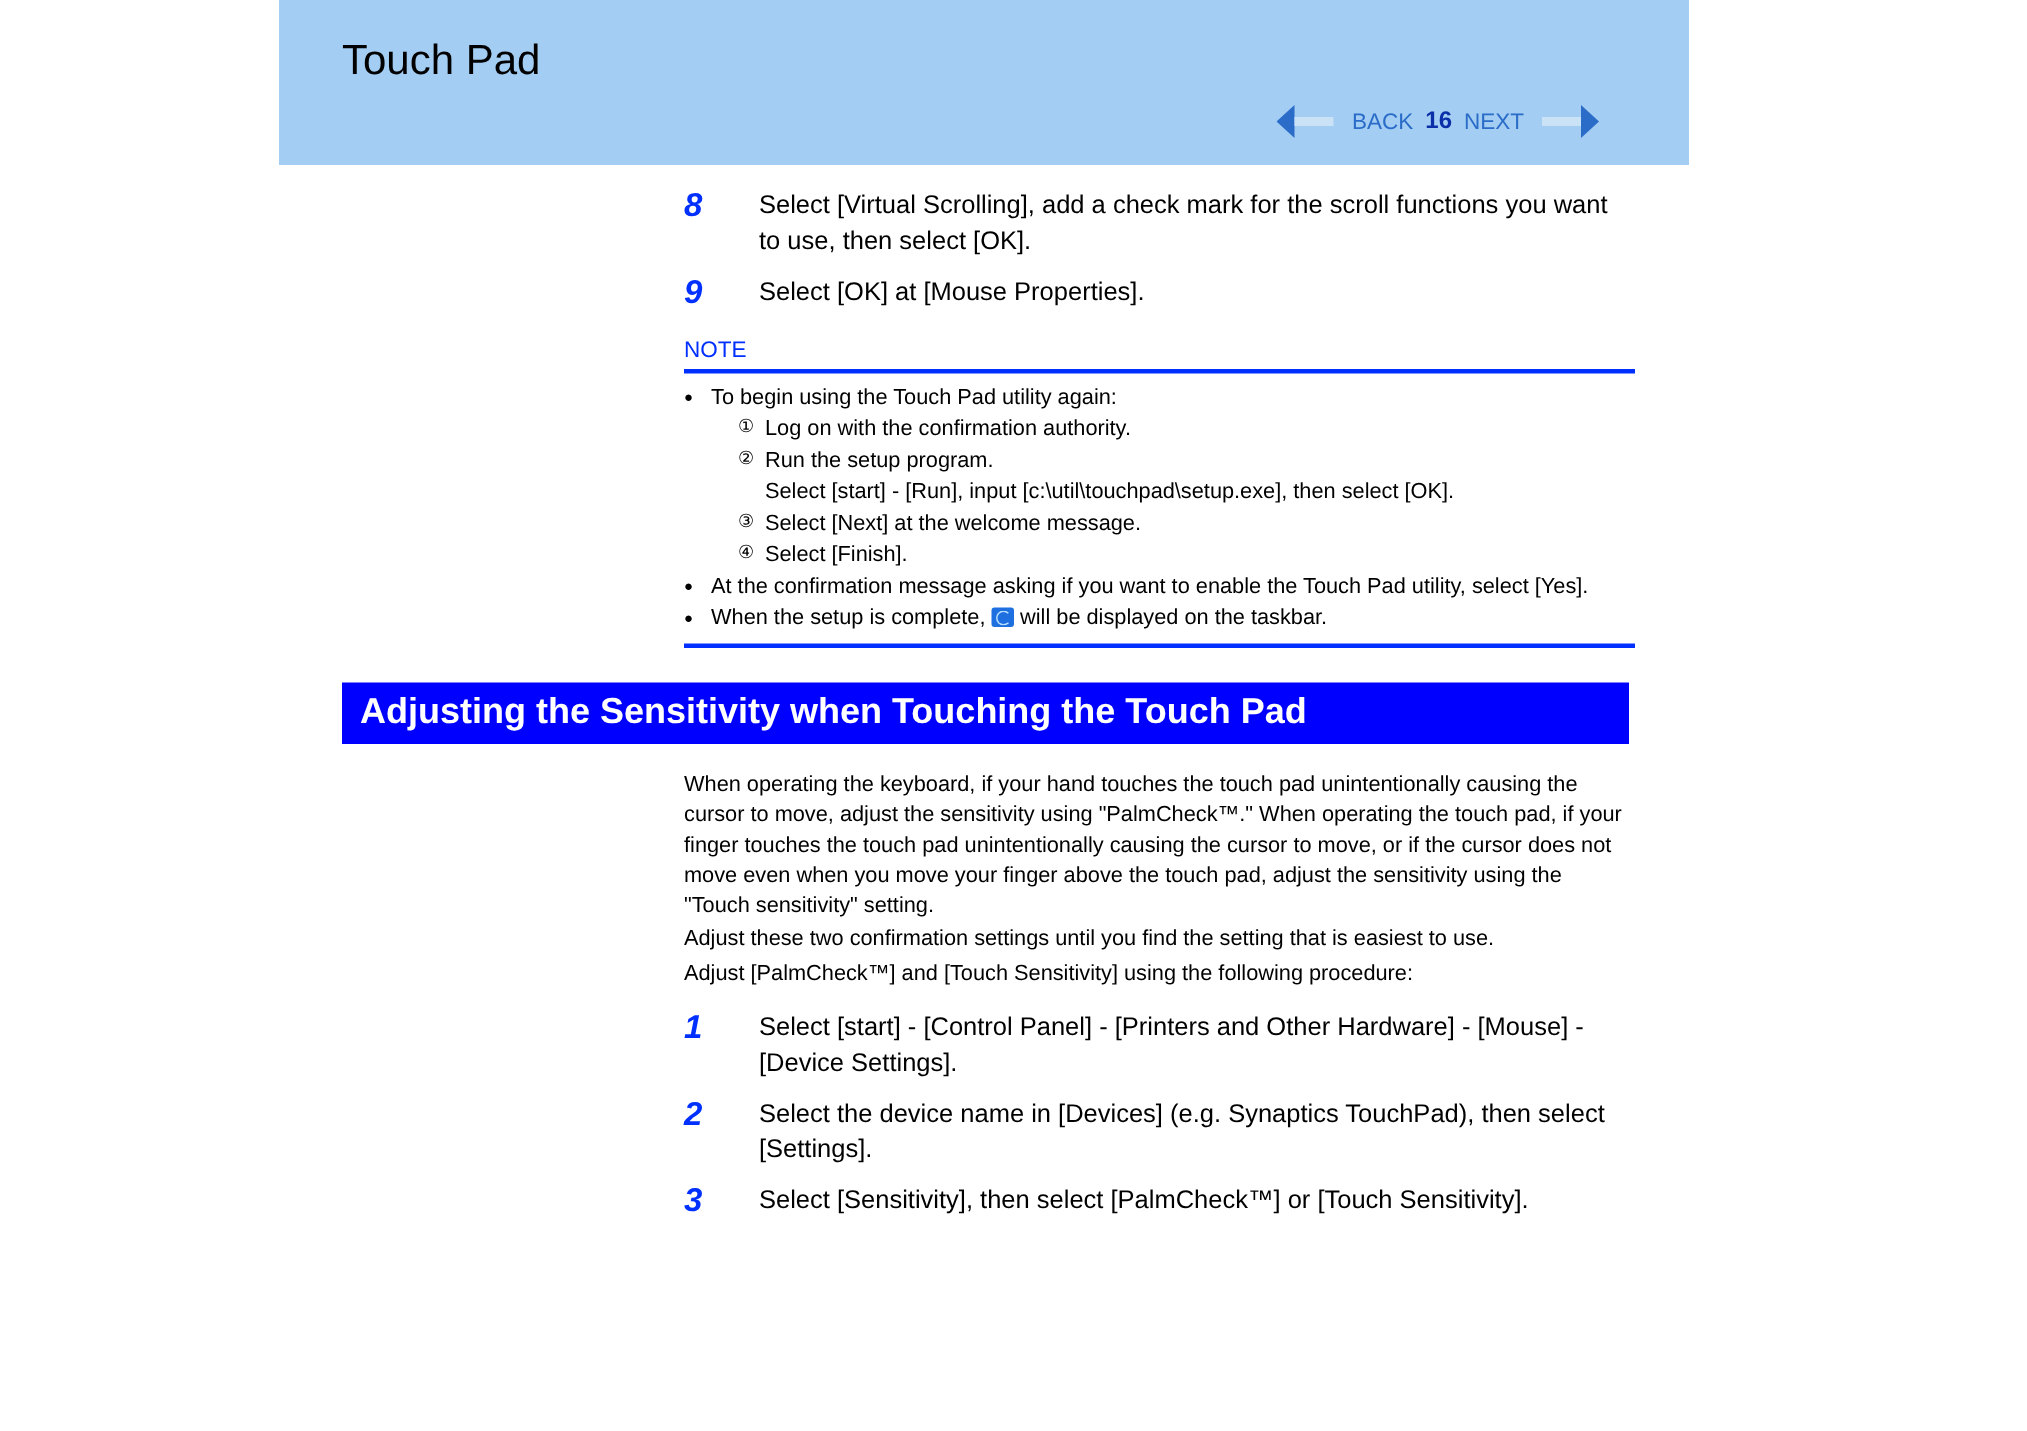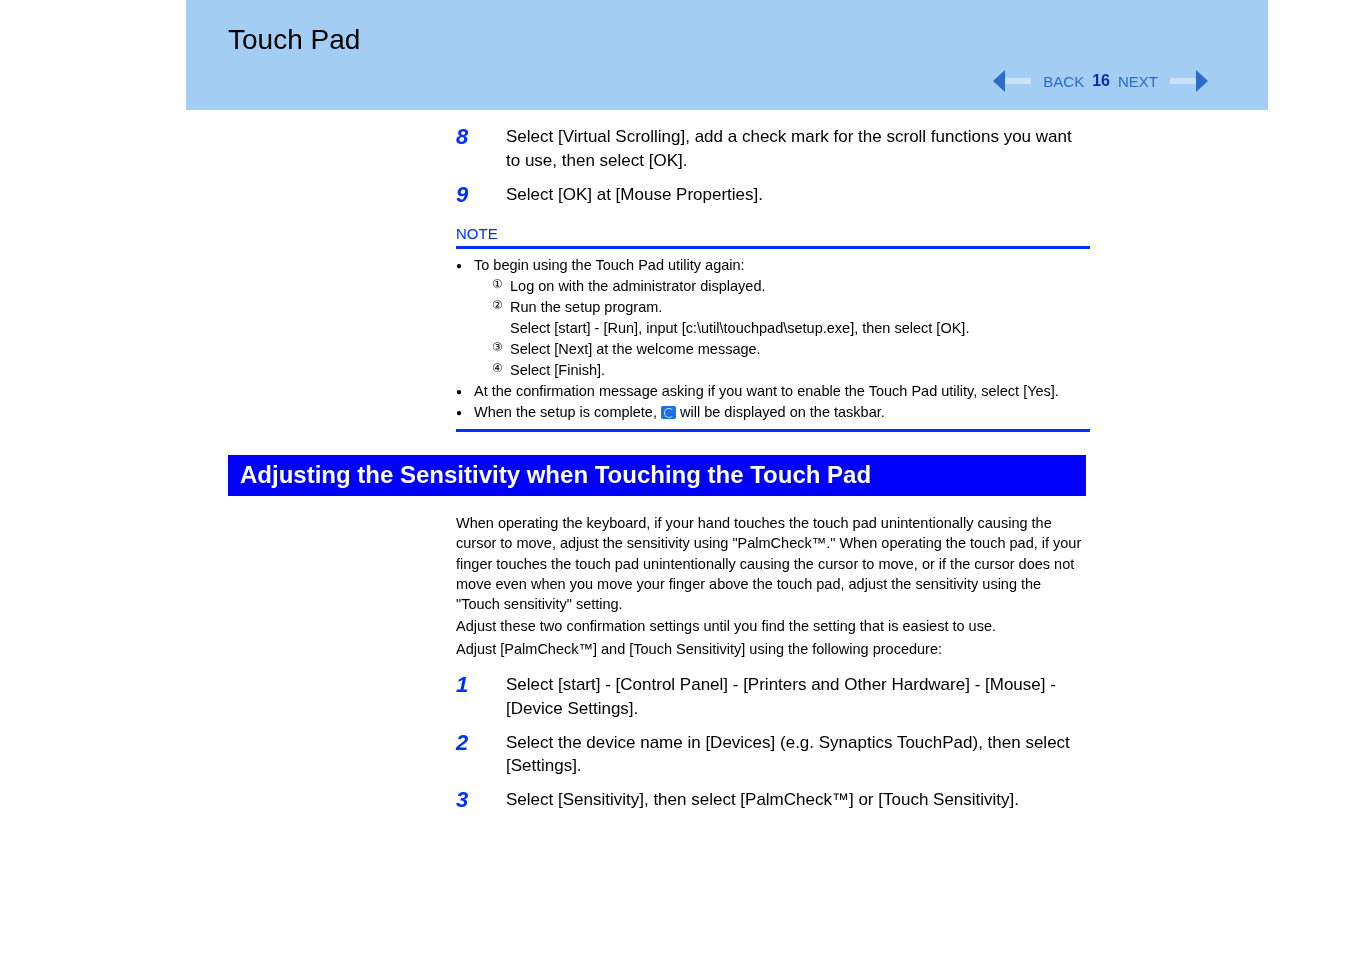--- a/index.html
+++ b/index.html
@@ -12,21 +12,21 @@
   }
   .page-wrap {
     position: relative;
     width: 100%;
     height: 100%;
   }
   .header-band {
     position: absolute;
     left: 186px;
     top: 0;
-    width: 1082px;
+    width: 940px;
     height: 110px;
     background: #a3cdf2;
   }
   .page-title {
     position: absolute;
     left: 228px;
     top: 24px;
     font-size: 28px;
     color: #000000;
     font-weight: normal;
@@ -186,21 +186,21 @@
     <div class="note-divider"></div>
 
     <div class="note-list">
       <div class="bullet-row">
         <div class="bullet"></div>
         <div>
           <div>To begin using the Touch Pad utility again:</div>
           <div class="sub-ol">
             <div class="ol-row">
               <div class="ol-num">①</div>
-              <div class="ol-body">Log on with the administrator displayed.</div>
+              <div class="ol-body">Log on with the confirmation authority.</div>
             </div>
             <div class="ol-row">
               <div class="ol-num">②</div>
               <div class="ol-body">Run the setup program.</div>
             </div>
             <div class="ol-subtext">Select [start] - [Run], input [c:\util\touchpad\setup.exe], then select [OK].</div>
             <div class="ol-row">
               <div class="ol-num">③</div>
               <div class="ol-body">Select [Next] at the welcome message.</div>
             </div>

